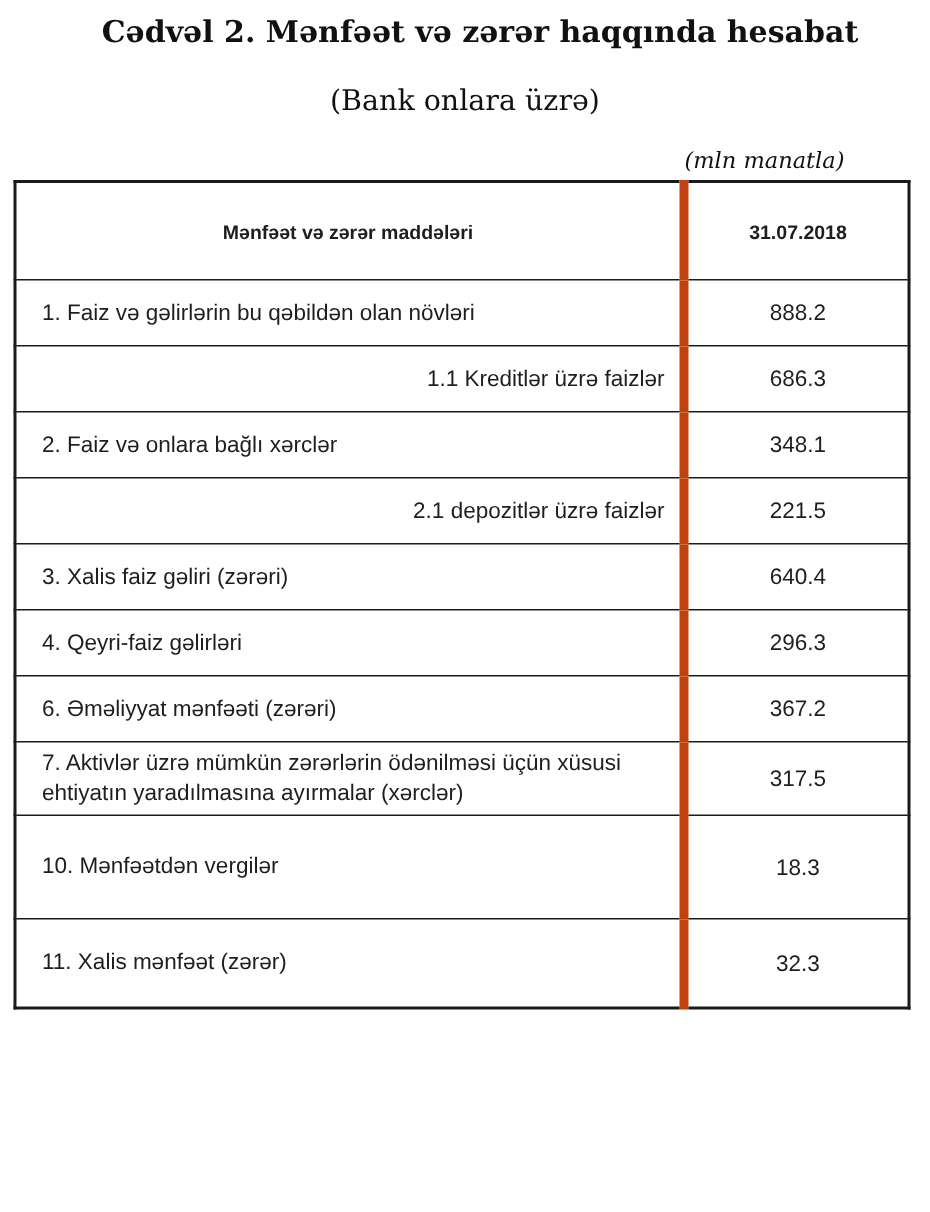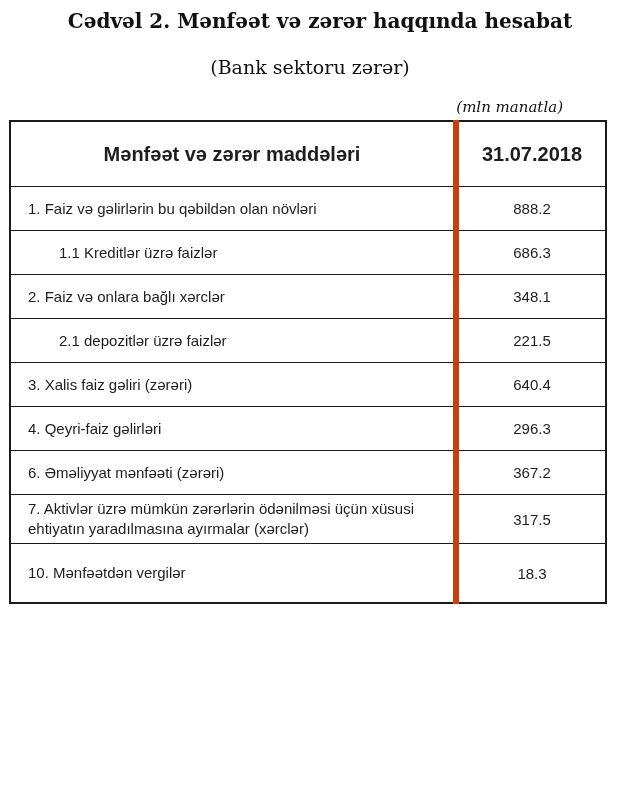--- a/index.html
+++ b/index.html
@@ -56,48 +56,49 @@
   .report-table td {
     border: 1px solid #1a1a1a;
     vertical-align: middle;
     font-size: 15px;
     color: #1e1e1e;
     padding: 4px 10px;
   }
   .report-table th {
     height: 56px;
     font-weight: bold;
-    font-size: 20px;
+    font-size: 13px;
     text-align: center;
   }
   .report-table col.col-label { width: 446px; }
   .report-table col.col-value { width: 150px; }
   .report-table .value-cell,
   .report-table th.value-head {
     border-left: 6px solid #c2410c;
     text-align: center;
   }
   .report-table td.label-cell {
     text-align: left;
     padding-left: 17px;
     line-height: 20px;
   }
   .report-table td.label-cell.indent {
     padding-left: 48px;
+    text-align: right;
   }
   .report-table tbody td { height: 35px; }
   .report-table tbody tr:nth-child(9) td { height: 60px; }
   .report-table tbody tr:last-child td { height: 50px; }
 </style>
 </head>
 <body>
 
 <h1 class="doc-title">Cədvəl 2. Mənfəət və zərər haqqında hesabat</h1>
 
-<h2 class="doc-subtitle">(Bank sektoru zərər)</h2>
+<h2 class="doc-subtitle">(Bank onlara üzrə)</h2>
 
 <div class="unit-note">(mln manatla)</div>
 
 <table class="report-table">
   <colgroup>
     <col class="col-label">
     <col class="col-value">
   </colgroup>
   <thead>
     <tr>
@@ -135,14 +136,18 @@
         <td class="value-cell">367.2</td>
       </tr>
       <tr>
         <td class="label-cell">7. Aktivlər üzrə mümkün zərərlərin ödənilməsi üçün xüsusi ehtiyatın yaradılmasına ayırmalar (xərclər)</td>
         <td class="value-cell">317.5</td>
       </tr>
       <tr>
         <td class="label-cell">10. Mənfəətdən vergilər</td>
         <td class="value-cell">18.3</td>
       </tr>
+      <tr>
+        <td class="label-cell">11. Xalis mənfəət (zərər)</td>
+        <td class="value-cell">32.3</td>
+      </tr>
     </tbody>
 </table>
 
 </body></html>

